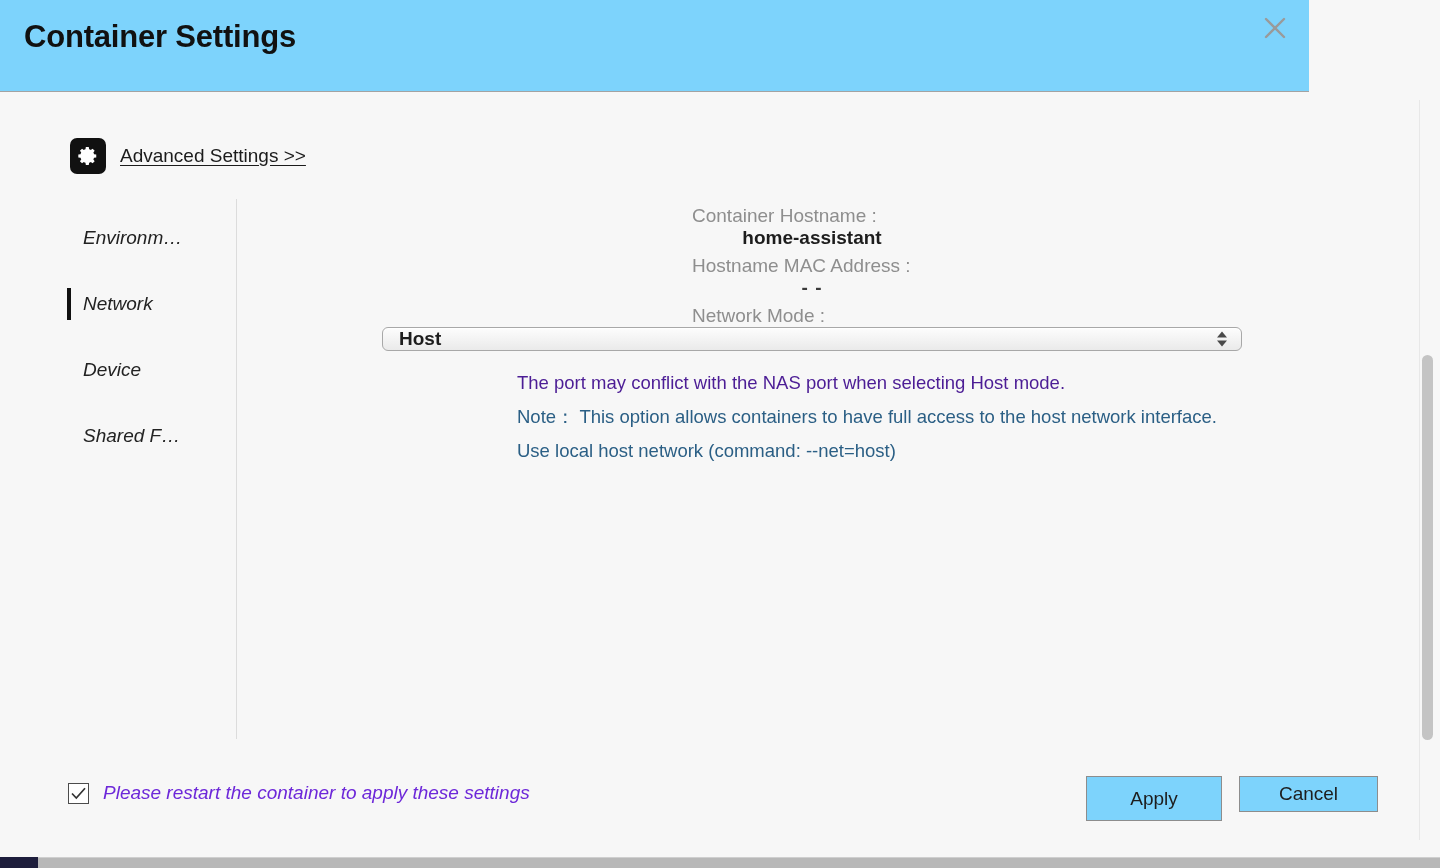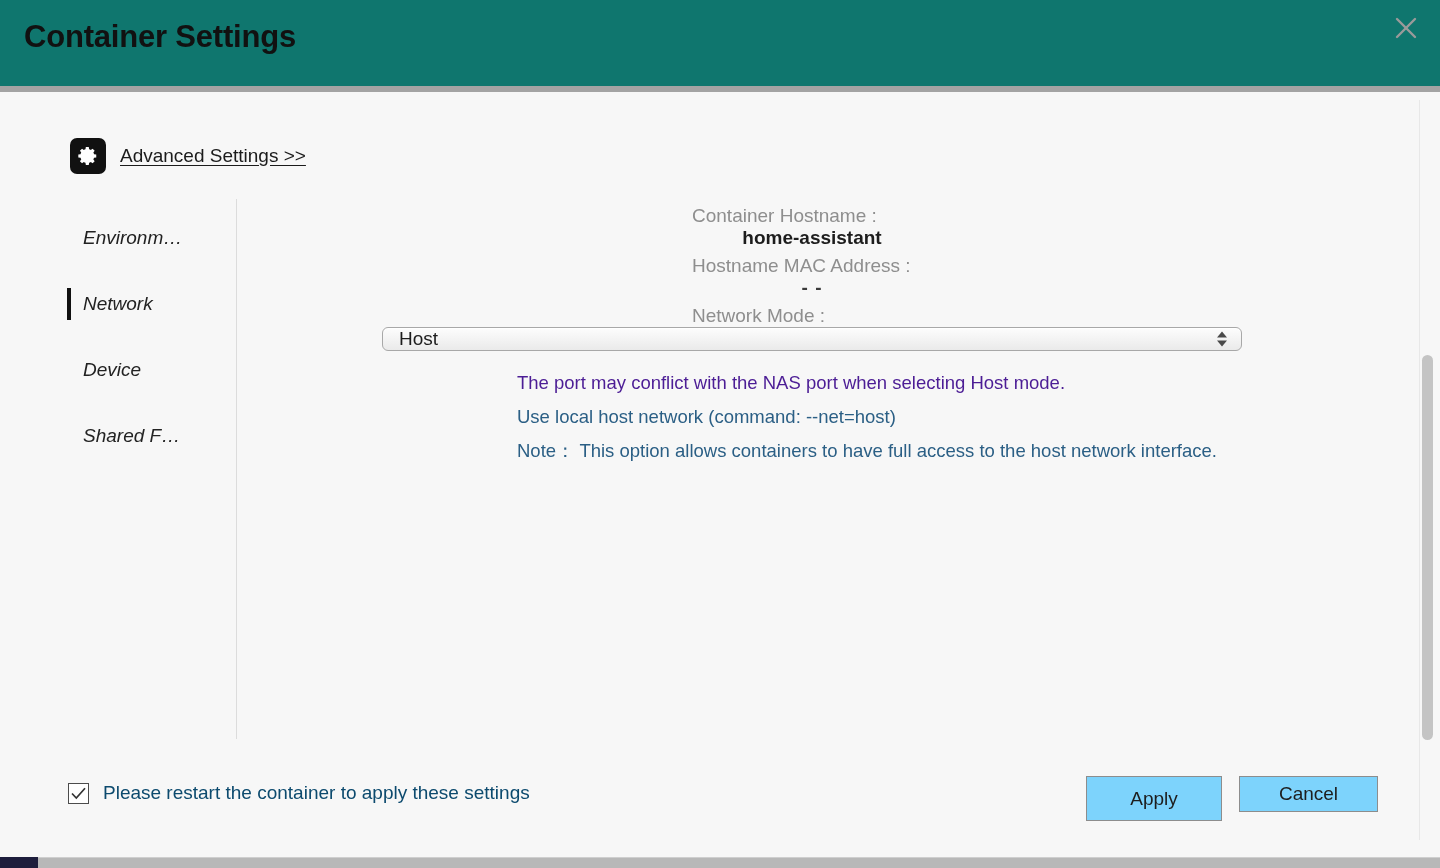--- a/index.html
+++ b/index.html
@@ -23,24 +23,24 @@
     width: 1440px;
     height: 868px;
     background: #f7f7f7;
     box-sizing: border-box;
   }
 
   
   .titlebar {
     position: absolute;
     left: 0; top: 0;
-    width: 1440px;
+    width: 1309px;
     height: 92px;
-    background: #0f766e;
-    border-bottom: 6px solid #a3a3a3;
+    background: #7dd3fc;
+    border-bottom: 1px solid #a3a3a3;
     box-sizing: border-box;
   }
   .dialog-title {
     position: absolute;
     left: 24px;
     top: 19px;
     font-size: 31px;
     font-weight: bold;
     letter-spacing: -0.2px;
     color: #111;
@@ -163,20 +163,21 @@
     width: 860px;
     height: 40px;
     box-sizing: border-box;
     border: 1px solid #a8a8a8;
     border-radius: 6px;
     background: linear-gradient(#fdfdfd, #eaeaea);
     box-shadow: 0 1px 0 rgba(255,255,255,0.9) inset;
     display: flex;
     align-items: center;
     cursor: pointer;
+    font-weight: bold;
   }
   .select-text {
     padding-left: 16px;
     font-size: 19px;
     color: #1d1d1d;
     white-space: nowrap;
   }
   .stepper {
     position: absolute;
     right: 14px;
@@ -225,22 +226,23 @@
     height: 21px;
     border: 1.6px solid #4c4c4c;
     background: #fff;
     position: relative;
     flex: none;
     box-sizing: border-box;
   }
   .checkbox svg { position: absolute; left: 1px; top: 1px; }
   .check-label {
     font-size: 19px;
-    color: #0c4a6e;
-    white-space: nowrap;
+    color: #6d28d9;
+    white-space: nowrap;
+    font-style: italic;
   }
 
   .btn {
     position: absolute;
     box-sizing: border-box;
     border: 1px solid #8d8d8d;
     background: #7dd3fc;
     font-family: "Liberation Sans", sans-serif;
     font-size: 19px;
     color: #1d1d1d;
@@ -357,22 +359,22 @@
         <span class="stepper">
           <span class="tri-up"></span>
           <span class="tri-dn"></span>
         </span>
       </div>
     </div>
   </div>
 
   <div class="notes">
     <div class="note-line note-warn">The port may conflict with the NAS port when selecting Host mode.</div>
+    <div class="note-line note-info">Note：  This option allows containers to have full access to the host network interface.</div>
     <div class="note-line note-info">Use local host network (command: --net=host)</div>
-    <div class="note-line note-info">Note：  This option allows containers to have full access to the host network interface.</div>
   </div>
 
   <div class="footer-check">
     <span class="checkbox">
       <svg width="17" height="17" viewBox="0 0 17 17">
         <polyline points="2,8.5 6.3,13 15,3.2" fill="none" stroke="#333" stroke-width="1.7"></polyline>
       </svg>
     </span>
     <span class="check-label">Please restart the container to apply these settings</span>
   </div>

